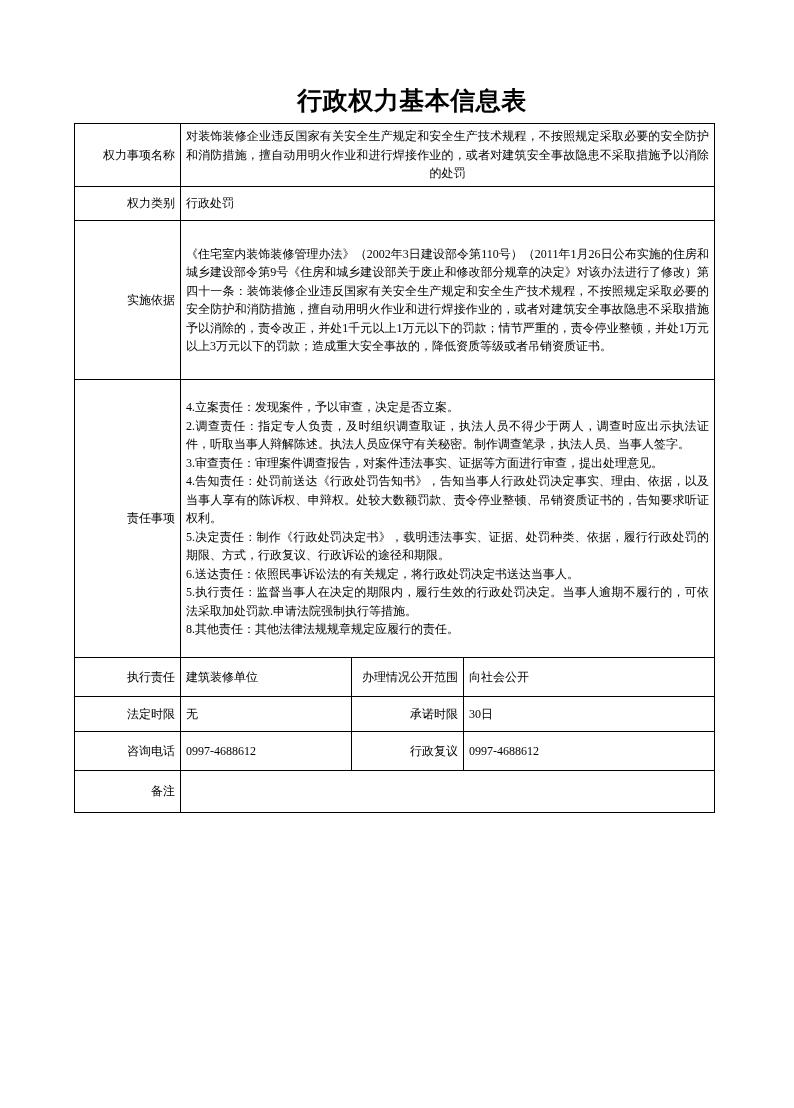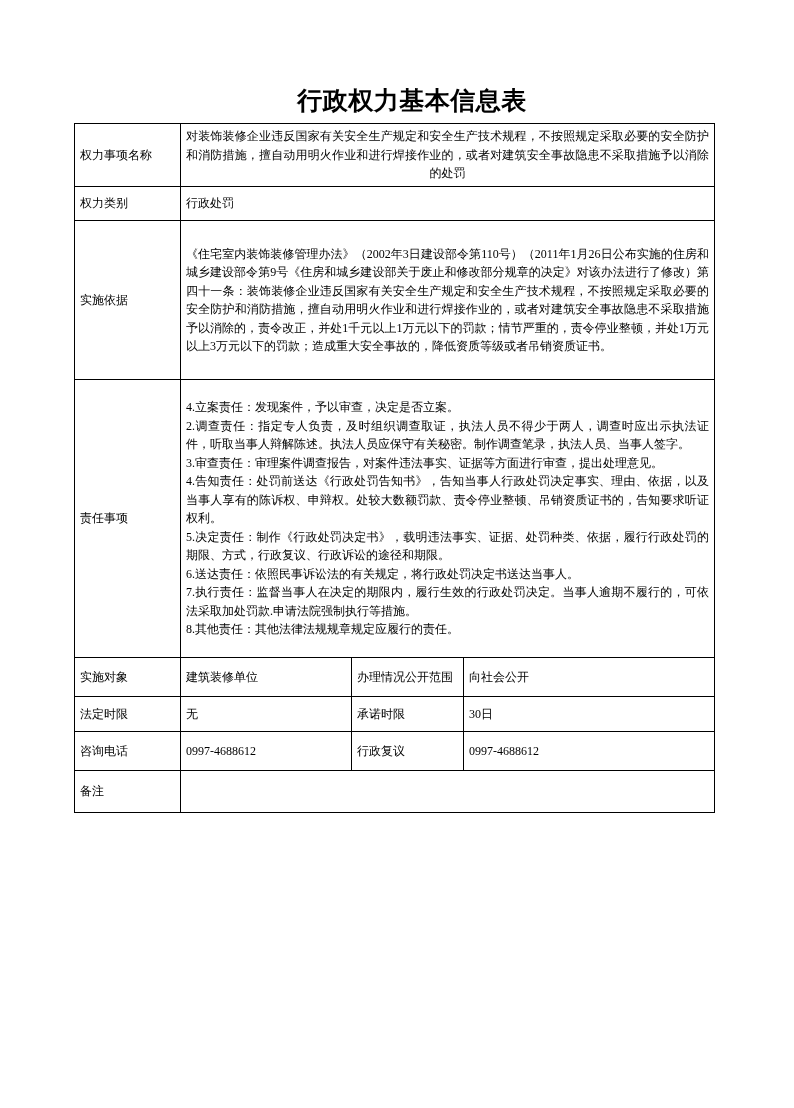--- a/index.html
+++ b/index.html
@@ -42,21 +42,21 @@
   table.info td {
     border: 1px solid #000000;
     font-size: 12px;
     line-height: 18.5px;
     vertical-align: middle;
     padding: 2px 5px;
     word-break: break-all;
     overflow: hidden;
   }
   td.lbl {
-    text-align: left;
+    text-align: right;
     padding: 2px 3px;
   }
   td.val-center {
     text-align: left;
   }
   td.val-jc {           
     text-align: justify;
     text-align-last: center;
   }
   td.val-justify {
@@ -116,28 +116,28 @@
 
     <tr class="r4">
       <td class="lbl">责任事项</td>
       <td class="val-list" colspan="3">
         <div>4.立案责任：发现案件，予以审查，决定是否立案。</div>
         <div>2.调查责任：指定专人负责，及时组织调查取证，执法人员不得少于两人，调查时应出示执法证件，听取当事人辩解陈述。执法人员应保守有关秘密。制作调查笔录，执法人员、当事人签字。</div>
         <div>3.审查责任：审理案件调查报告，对案件违法事实、证据等方面进行审查，提出处理意见。</div>
         <div>4.告知责任：处罚前送达《行政处罚告知书》，告知当事人行政处罚决定事实、理由、依据，以及当事人享有的陈诉权、申辩权。处较大数额罚款、责令停业整顿、吊销资质证书的，告知要求听证权利。</div>
         <div>5.决定责任：制作《行政处罚决定书》，载明违法事实、证据、处罚种类、依据，履行行政处罚的期限、方式，行政复议、行政诉讼的途径和期限。</div>
         <div>6.送达责任：依照民事诉讼法的有关规定，将行政处罚决定书送达当事人。</div>
-        <div>7.执行责任：监督当事人在决定的期限内，履行生效的行政处罚决定。当事人逾期不履行的，可依法采取加处罚款.申请法院强制执行等措施。</div>
+        <div>5.执行责任：监督当事人在决定的期限内，履行生效的行政处罚决定。当事人逾期不履行的，可依法采取加处罚款.申请法院强制执行等措施。</div>
         <div>8.其他责任：其他法律法规规章规定应履行的责任。</div>
       </td>
     </tr>
 
 
     <tr class="r6">
-      <td class="lbl">实施对象</td>
+      <td class="lbl">执行责任</td>
       <td class="val-center">建筑装修单位</td>
       <td class="lbl">办理情况公开范围</td>
       <td class="val-center">向社会公开</td>
     </tr>
 
 
     <tr class="r8">
       <td class="lbl">法定时限</td>
       <td class="val-center">无</td>
       <td class="lbl">承诺时限</td>

